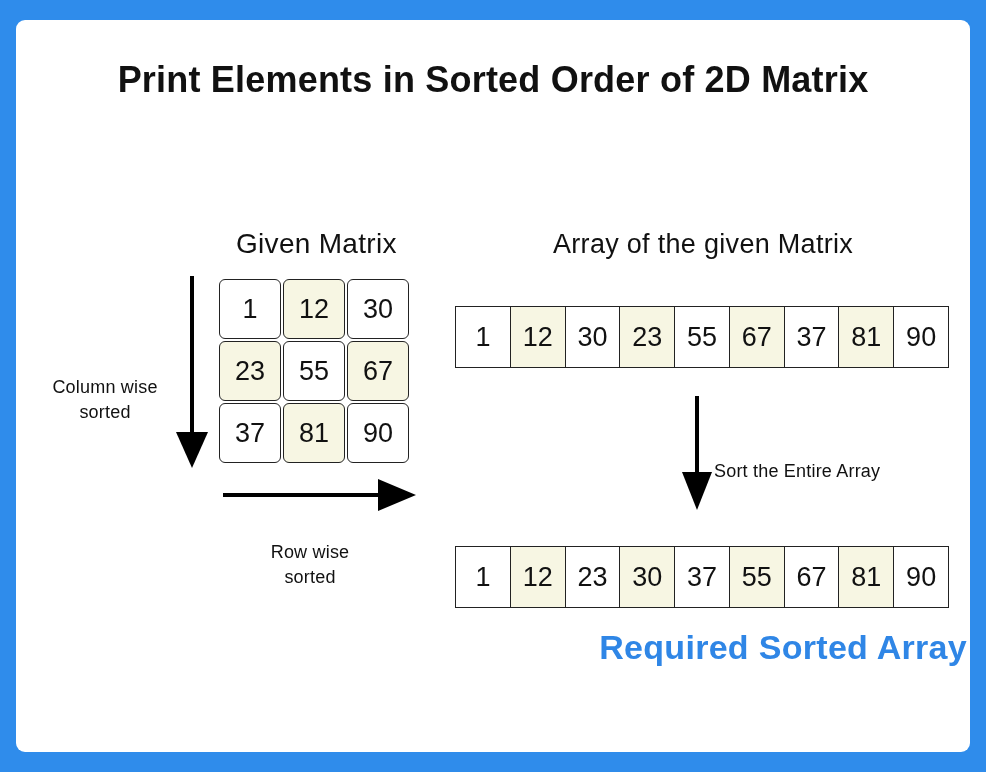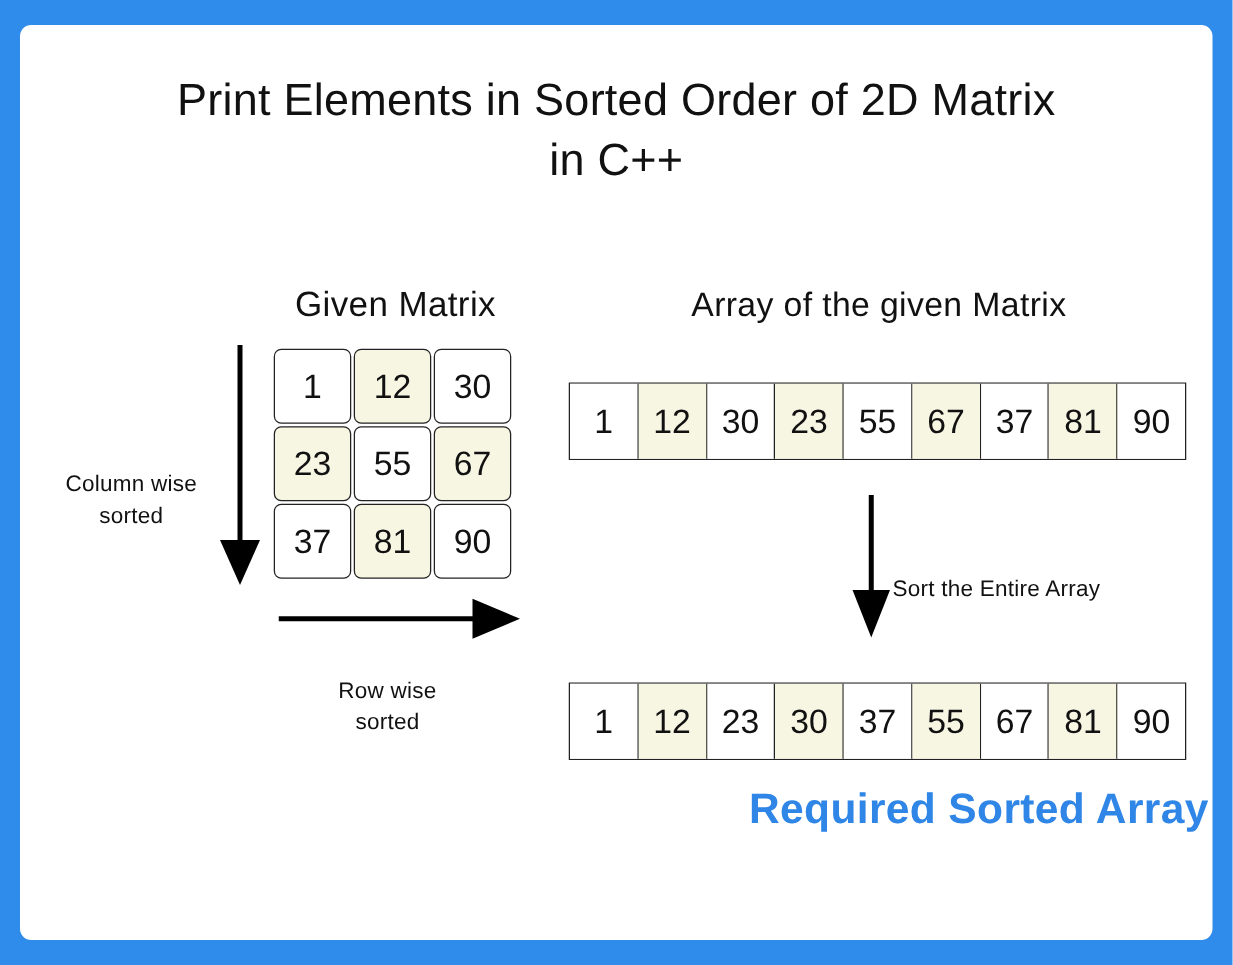--- a/index.html
+++ b/index.html
@@ -15,21 +15,21 @@
     position: absolute;
     left: 16px; top: 20px;
     width: 954px; height: 732px;
     background: #ffffff;
     border-radius: 9px;
   }
   .title {
     position: absolute;
     left: 0; top: 56px; width: 986px;
     text-align: center;
-    font-weight: normal;
+    font-weight: bold;
     font-size: 36px;
     line-height: 48px;
     color: #111;
     letter-spacing: 0.2px;
   }
   .label {
     position: absolute;
     font-size: 28px;
     color: #111;
     white-space: nowrap;
@@ -90,21 +90,20 @@
     letter-spacing: 0.3px;
   }
 </style>
 </head>
 <body>
 
 <div class="card"></div>
 
 <div class="title">
   <div>Print Elements in Sorted Order of 2D Matrix</div>
-  <div>in C++</div>
 </div>
 
 <div class="label" style="left:217px; top:228px;margin-left:19px;">Given Matrix</div>
 
 <div class="matrix">
   <div class="mcell">1</div>
   <div class="mcell hl">12</div>
   <div class="mcell">30</div>
   <div class="mcell hl">23</div>
   <div class="mcell">55</div>

